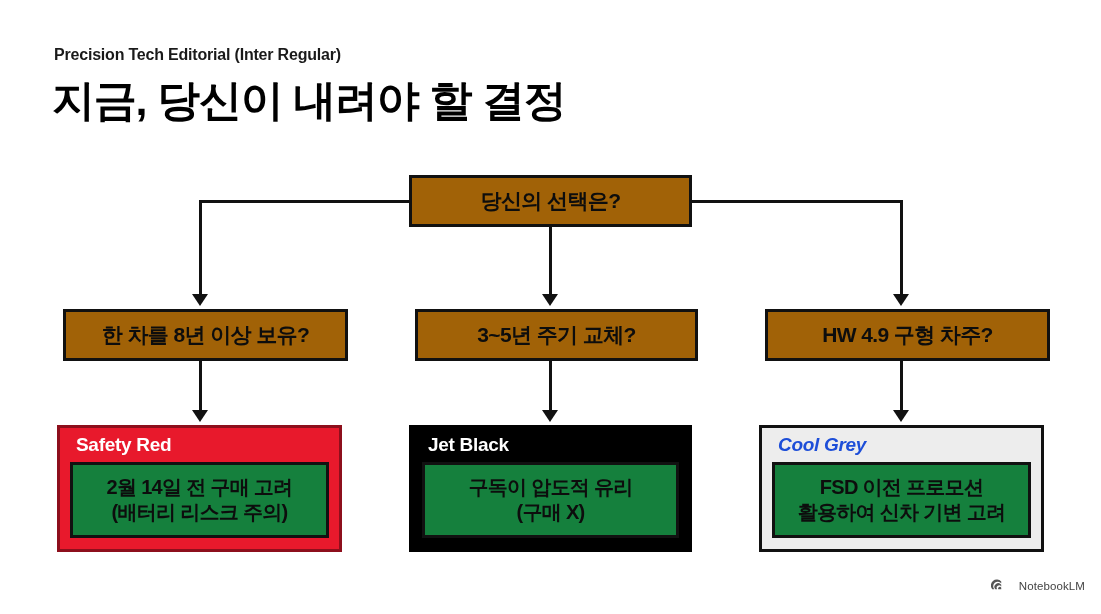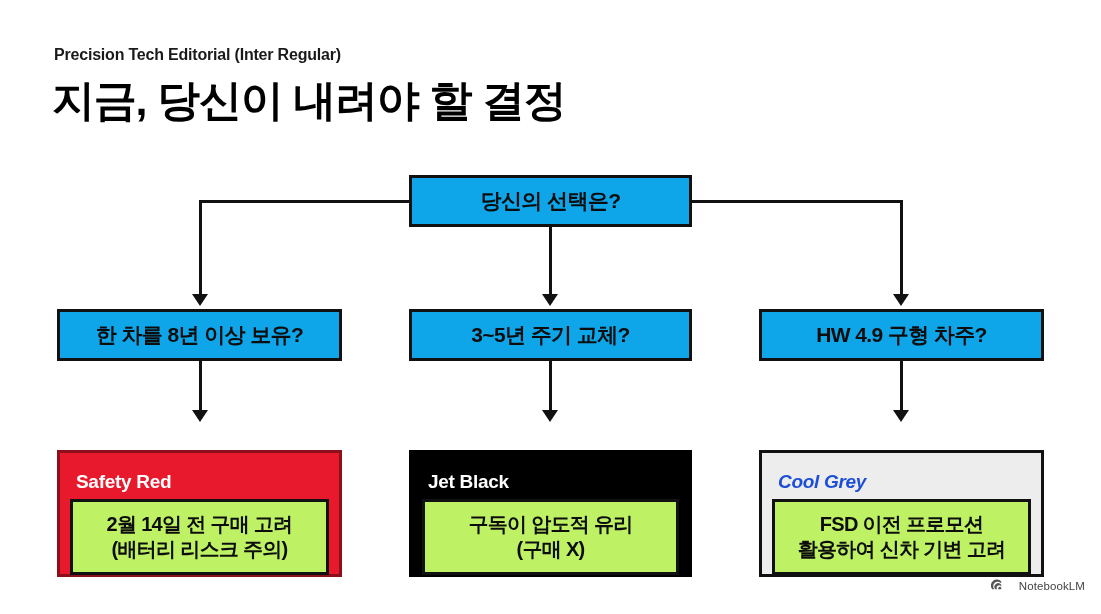--- a/index.html
+++ b/index.html
@@ -42,21 +42,21 @@
     font-weight: bold;
     letter-spacing: -1.2px;
     color: #000000;
     white-space: nowrap;
   }
 
   
   .node {
     position: absolute;
     box-sizing: border-box;
-    background: #0ea5e9;
+    background: #a16207;
     border: 3px solid #111111;
     display: flex;
     align-items: center;
     justify-content: center;
     text-align: center;
   }
   .node-label {
     font-size: 21px;
     font-weight: bold;
     letter-spacing: -0.6px;
@@ -67,20 +67,21 @@
   #root-node {
     left: 409px;
     top: 175px;
     width: 283px;
     height: 52px;
   }
 
   .decision {
     top: 309px;
     height: 52px;
+    margin-left: 6px;
   }
   #decision-0 { left: 57px;  width: 285px; }
   #decision-1 { left: 409px; width: 283px; }
   #decision-2 { left: 759px; width: 285px; }
 
   
   .line-h, .line-v {
     position: absolute;
     background: #111111;
   }
@@ -96,41 +97,40 @@
     border-top: 12px solid #111111;
   }
 
   
   .card {
     position: absolute;
     box-sizing: border-box;
     top: 425px;
     height: 127px;
     border: 3px solid #111111;
-    padding: 16px 10px 10px 10px;
-    margin-top: 25px;
+    padding: 4px 10px 10px 10px;
   }
   #card-0 { left: 57px;  width: 285px; background: #E8192C; border-color: #8d0f1c; }
   #card-1 { left: 409px; width: 283px; background: #000000; border-color: #000000; }
   #card-2 { left: 759px; width: 285px; background: #EDEDED; border-color: #111111; }
 
   .card-title {
     font-size: 19px;
     font-weight: bold;
     letter-spacing: -0.3px;
     line-height: 1.15;
     margin: 2px 0 6px 6px;
   }
   #card-0 .card-title { color: #ffffff; }
   #card-1 .card-title { color: #ffffff; }
   #card-2 .card-title { color: #1d4ed8; font-style: italic; }
 
   .card-body {
     box-sizing: border-box;
-    background: #bef264;
+    background: #15803d;
     border: 3px solid #111111;
     height: 76px;
     display: flex;
     align-items: center;
     justify-content: center;
     text-align: center;
     padding: 0 6px;
   }
   #card-0 .card-body { border-color: #111111; }
   .card-body-text {

